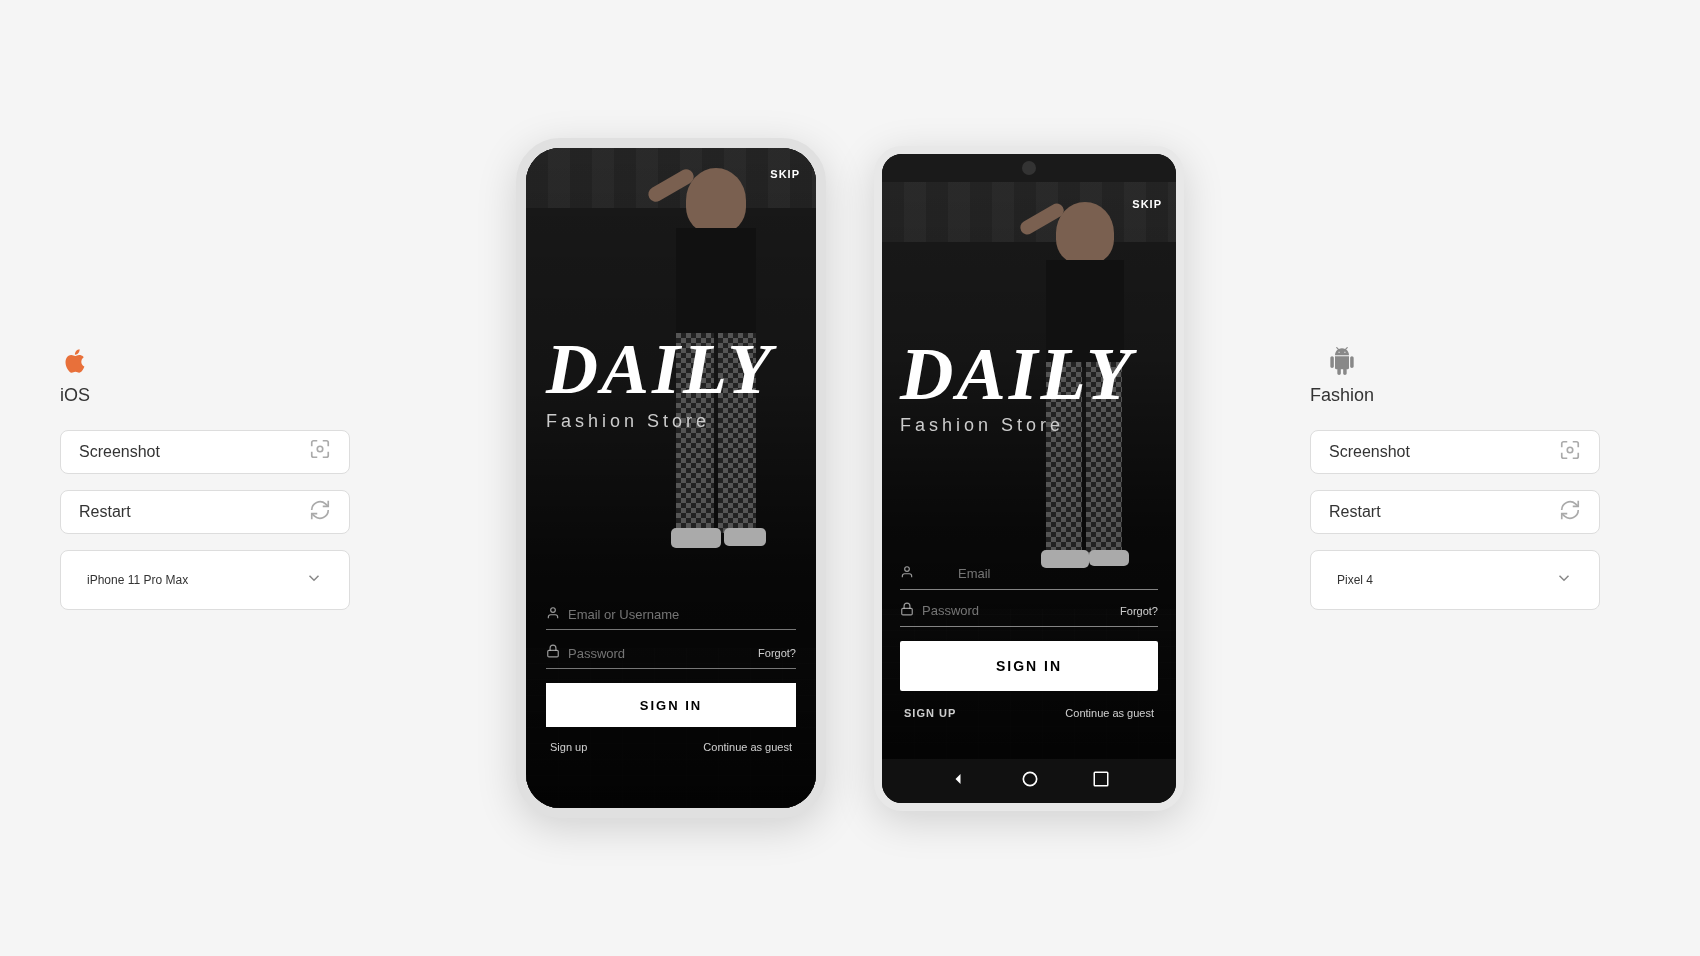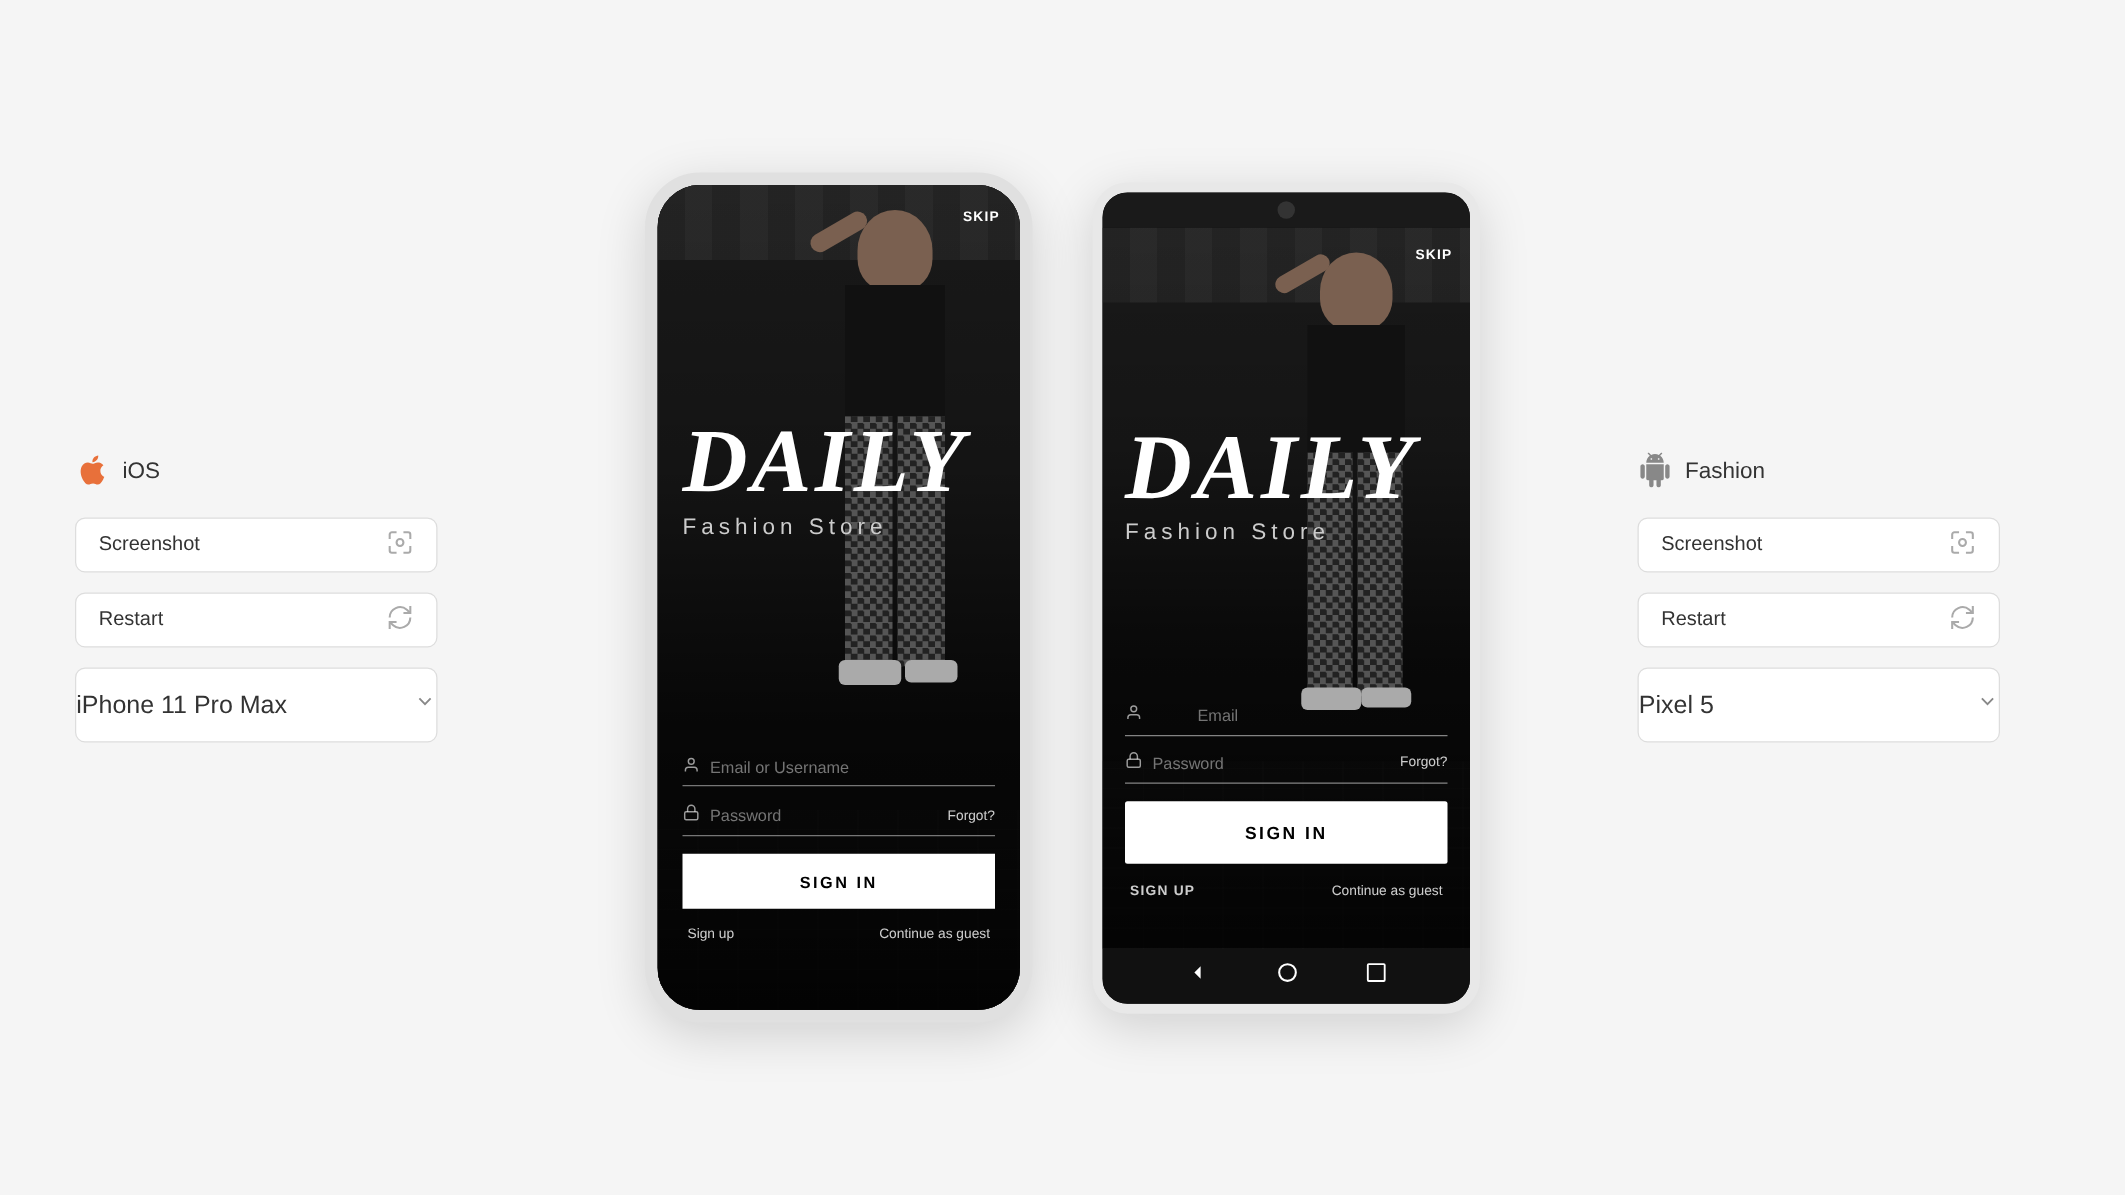--- a/index.html
+++ b/index.html
@@ -31,20 +31,21 @@
       align-items: flex-start;
       gap: 16px;
       width: 330px;
     }
 
     .platform-label {
       display: flex;
       align-items: center;
       gap: 10px;
       margin-bottom: 8px;
+      flex-direction: column;
     }
 
     .platform-label span {
       font-size: 18px;
       color: #333;
       font-weight: 500;
     }
 
     .control-btn {
       width: 290px;
@@ -63,23 +64,23 @@
 
     .device-selector {
       width: 290px;
       height: 60px;
       background: #fff;
       border: 1.5px solid #ddd;
       border-radius: 8px;
       display: flex;
       align-items: center;
       justify-content: space-between;
-      padding: 0 0;
+      padding: 0 26px;
       cursor: pointer;
-      font-size: 20px;
+      font-size: 12px;
       color: #333;
     }
 
     
     .phones-area {
       display: flex;
       align-items: center;
       gap: 48px;
       flex: 1;
       justify-content: center;
@@ -391,21 +392,21 @@
         <svg width="22" height="22" viewBox="0 0 24 24" fill="none" stroke="#aaa" stroke-width="1.8">
           <path d="M21 2v6h-6"></path>
           <path d="M3 12a9 9 0 0 1 15-6.7L21 8"></path>
           <path d="M3 22v-6h6"></path>
           <path d="M21 12a9 9 0 0 1-15 6.7L3 16"></path>
         </svg>
       </span>
     </button>
 
     <div class="device-selector">
-      <span>Pixel 5</span>
+      <span>Pixel 4</span>
       <span>
         <svg width="18" height="18" viewBox="0 0 24 24" fill="none" stroke="#888" stroke-width="2">
           <polyline points="6 9 12 15 18 9"></polyline>
         </svg>
       </span>
     </div>
   </div>
 
 </div>
 

